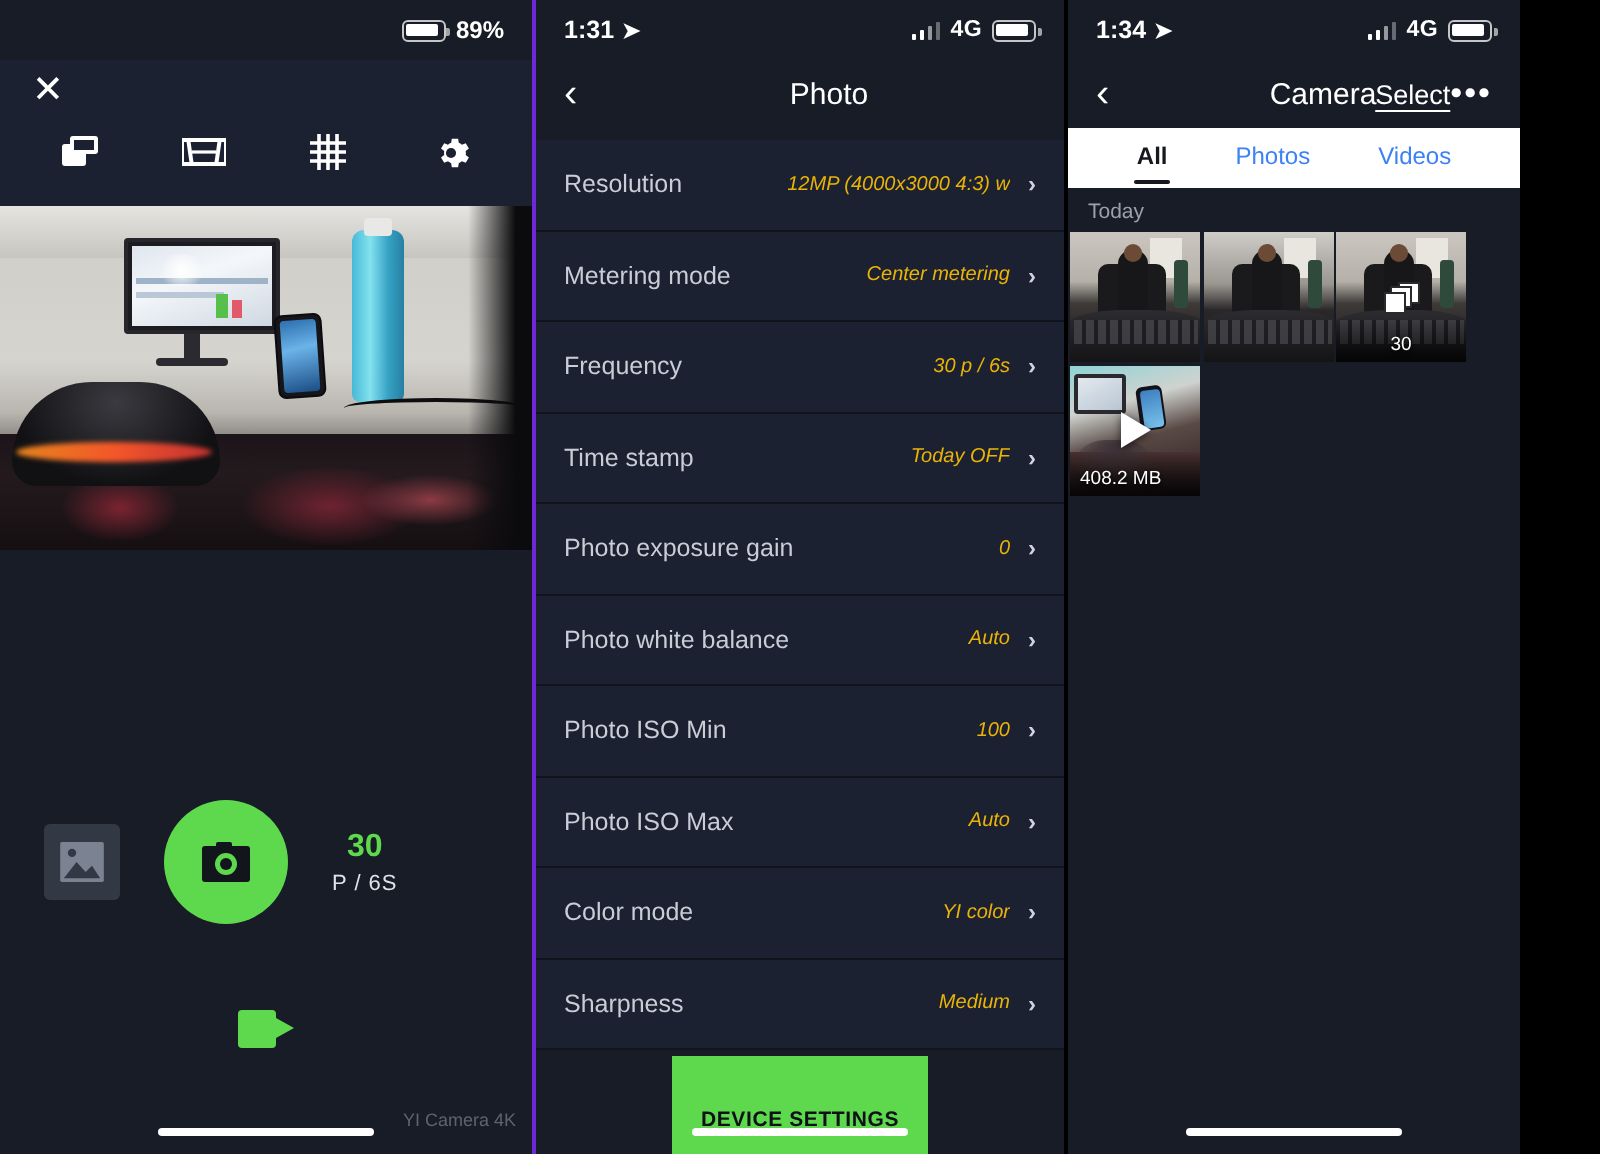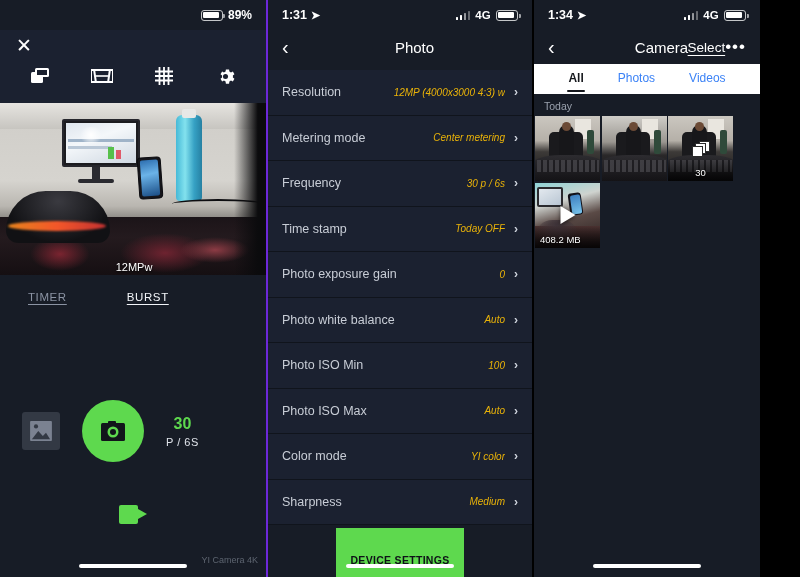--- a/index.html
+++ b/index.html
@@ -245,27 +245,22 @@
           <div class="pv-cap"></div>
         <div class="pv-desk"></div>
           <div class="pv-mat1"></div>
           <div class="pv-mat2"></div>
           <div class="pv-mat3"></div>
         <div class="pv-mouse"></div>
           <div class="pv-mouse-led"></div>
         <div class="pv-cable"></div>
         <div class="pv-right-dark"></div>
       </div>
-      <div class="pv-label">12MPw</div>
-    </div>
-
-    <div class="modes">
-      <div class="mode m1">TIMER</div>
-      <div class="mode m2">BURST</div>
-    </div>
+    </div>
+
 
     <div class="shutter-row">
       <div class="gallery-btn">
         <svg width="22" height="20" viewBox="0 0 24 22">
             <rect x="0" y="0" width="24" height="22" rx="1"></rect>
             <circle cx="6.5" cy="6" r="2.3" fill="#333944"></circle>
             <path d="M2 20l7-9 5 5.5 3.5-3.5L22 20z" fill="#333944"></path>
           </svg>
       </div>
       <div class="shutter">

